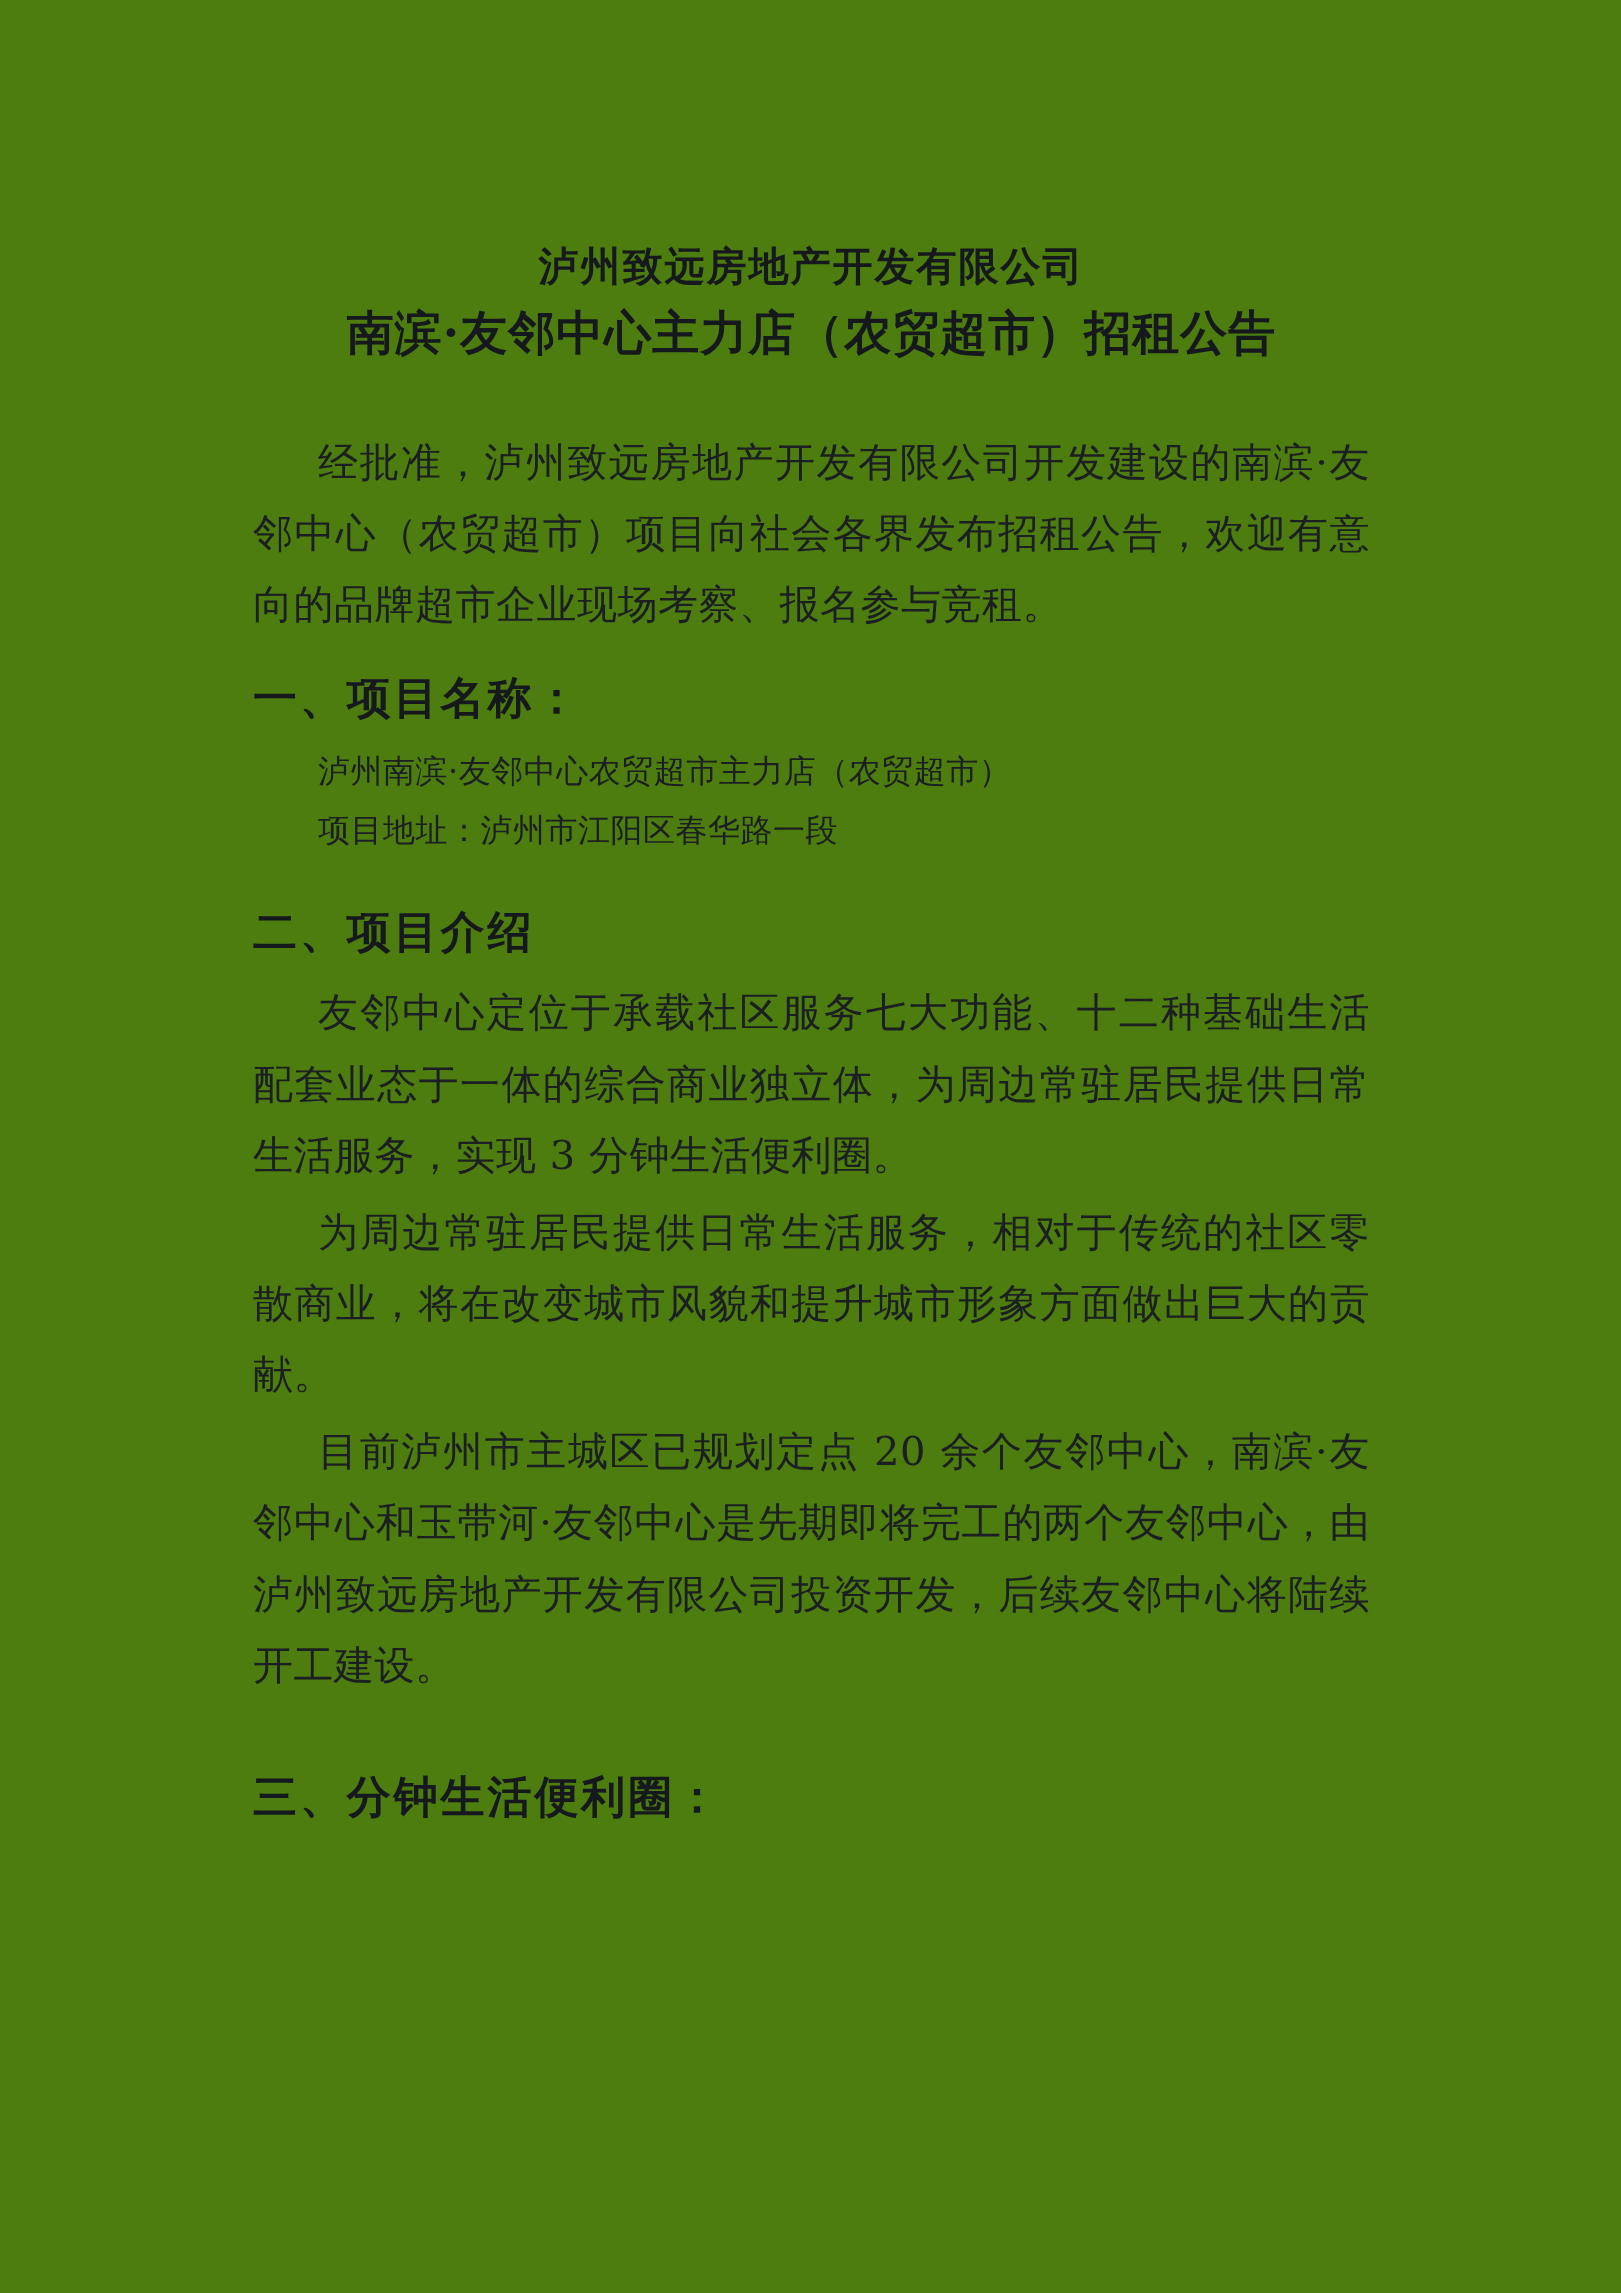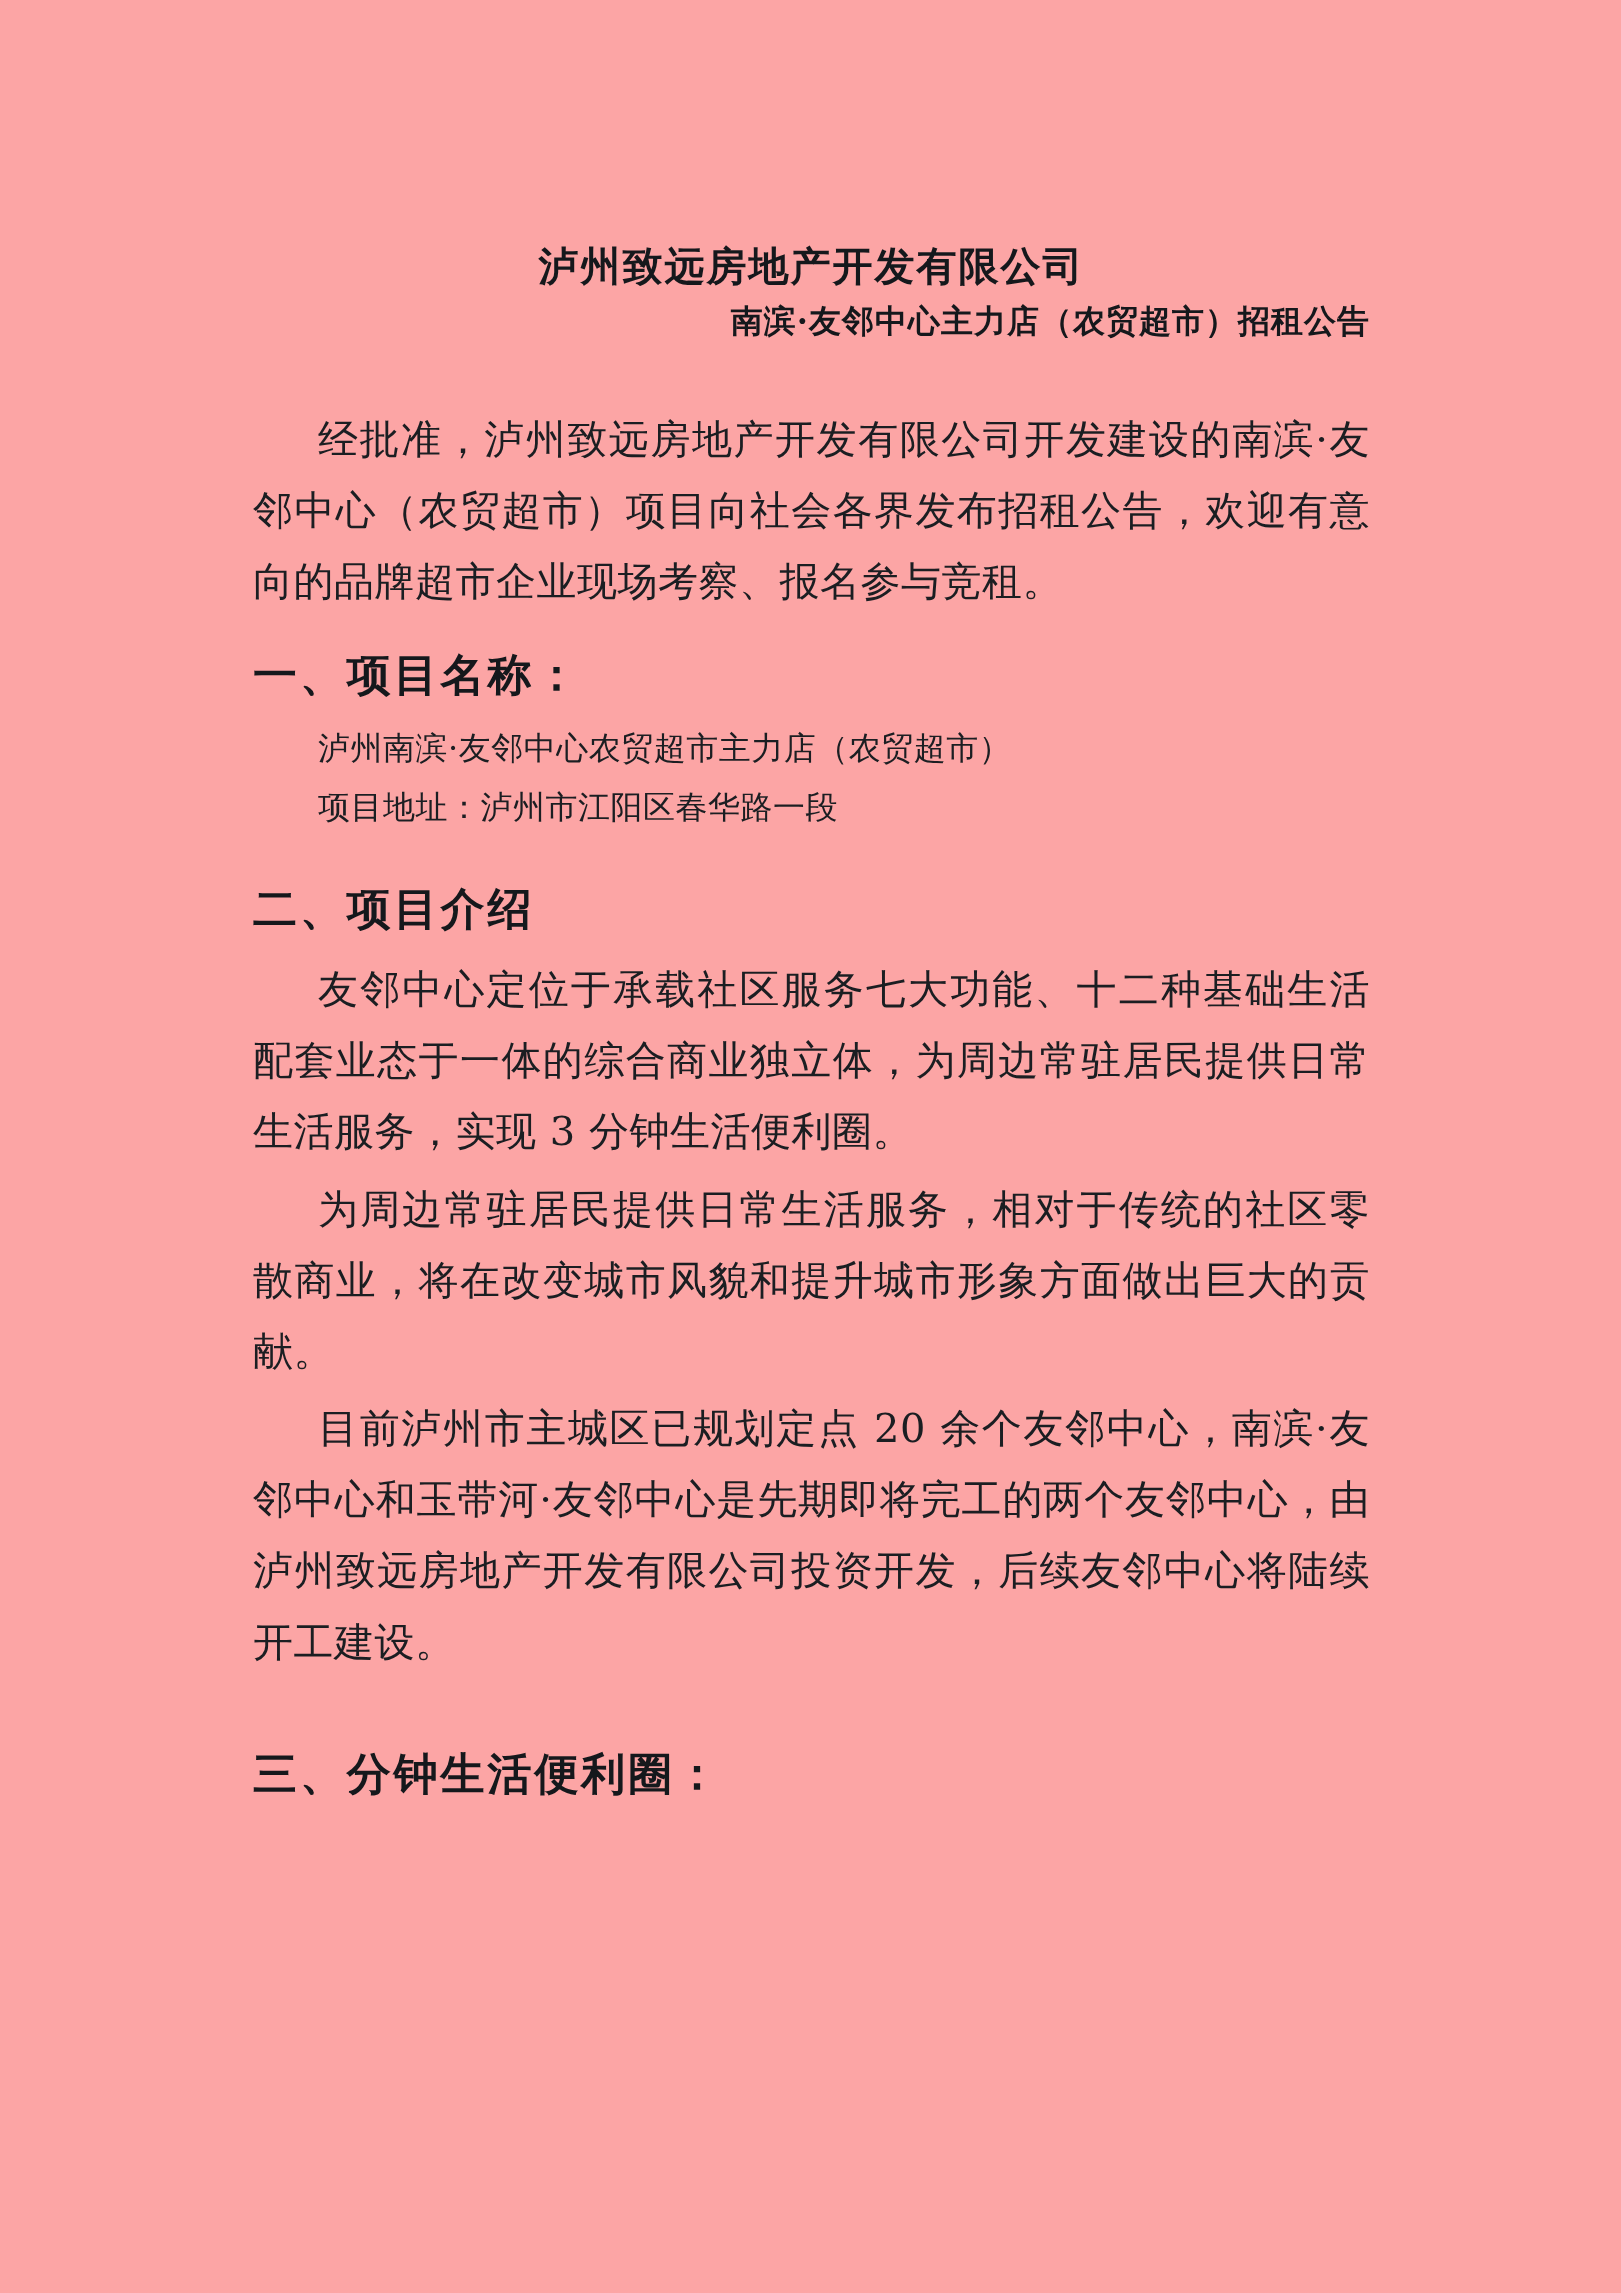--- a/index.html
+++ b/index.html
@@ -14,44 +14,43 @@
     color: #1b1b1b;
     position: relative;
     overflow: hidden;
   }
   .page {
     position: absolute;
     left: 0;
     top: 0;
     width: 1621px;
     height: 2294px;
-    background: #fca5a5;
+    background: #4d7c0f;
   }
   .content {
     position: absolute;
     left: 253px;
     top: 235px;
     width: 1117px;
   }
   .title-block {
     text-align: center;
     margin-bottom: 57px;
   }
   .title-line {
     font-family: "DejaVu Serif", "Liberation Serif", serif;
     font-weight: bold;
     font-size: 40px;
     line-height: 1.55;
     letter-spacing: 2px;
     color: #15181c;
   }
   .title-line.second {
-    font-size: 32px;
+    font-size: 47px;
     letter-spacing: 1px;
-    text-align: right;
   }
   p.body-para {
     font-size: 40px;
     line-height: 1.78;
     margin: 0 0 5.9px 0;
     text-align: justify;
     text-justify: inter-ideograph;
     text-indent: 65px;
     color: #1b1e22;
     letter-spacing: 0.5px;

